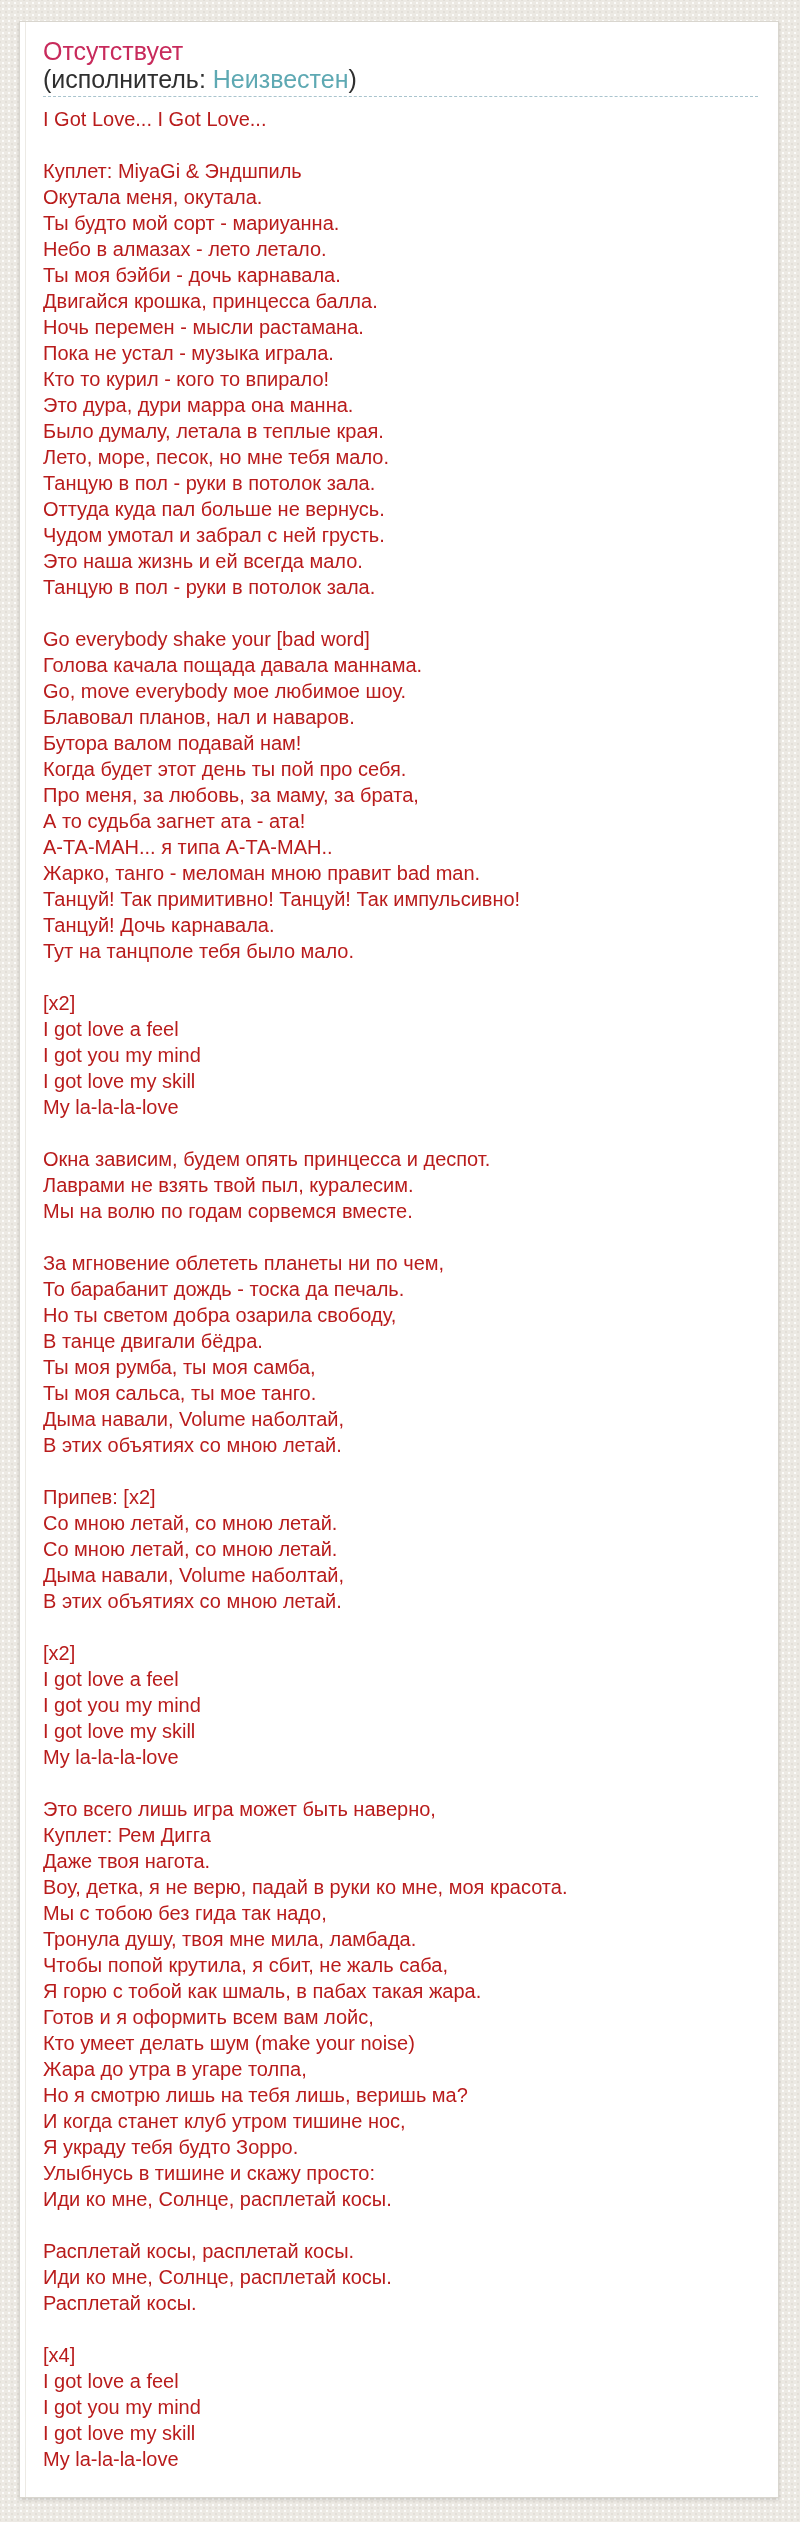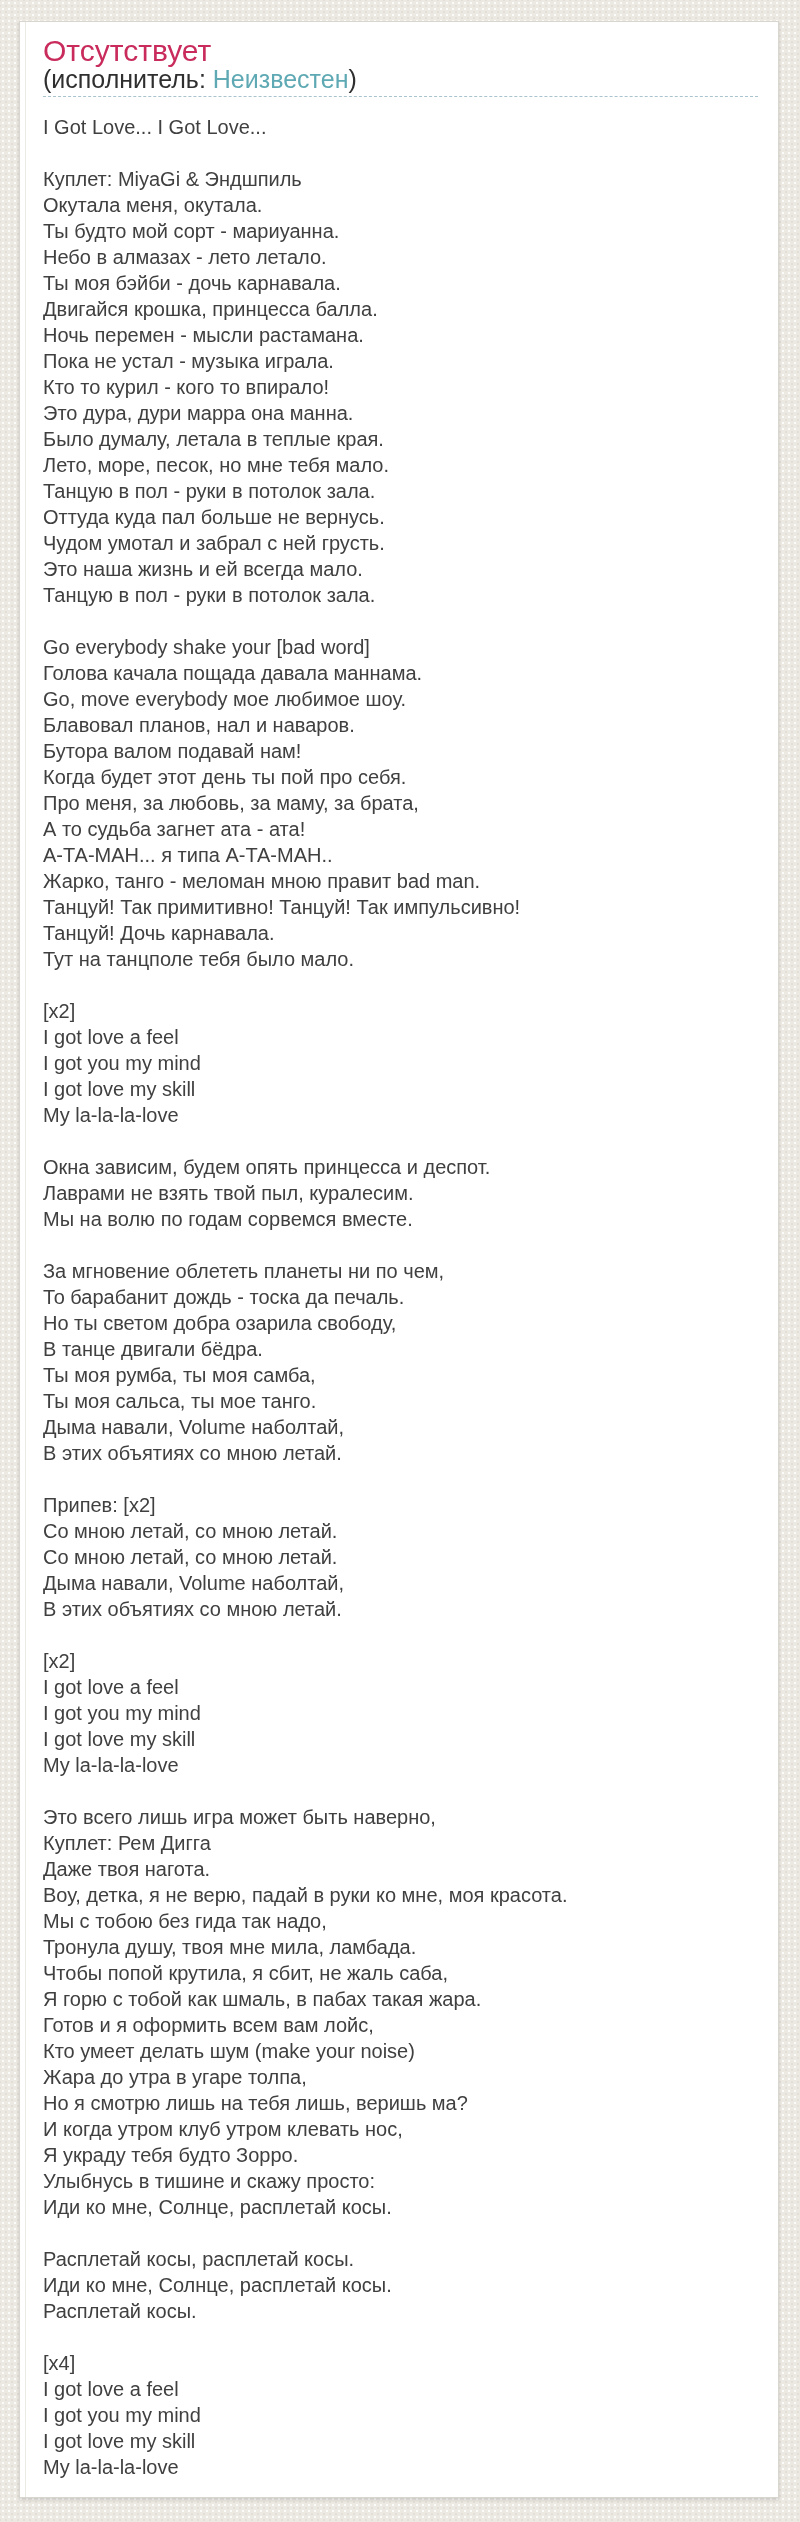--- a/index.html
+++ b/index.html
@@ -41,40 +41,40 @@
   }
   .content {
     padding: 12px 20px 0 23px;
   }
   .header {
     border-bottom: 1px dashed #a9c4ce;
     padding-bottom: 6px;
   }
   h1.song-title {
     margin: 0;
-    font-size: 30px;
+    font-size: 25px;
     line-height: 34px;
     font-weight: 400;
     color: #c82b5c;
     letter-spacing: 0;
   }
   .artist-line {
     font-size: 25px;
     line-height: 22px;
     color: #2f2f2f;
   }
   .artist-line a {
     color: #5ea9b3;
     text-decoration: none;
   }
   .lyrics {
-    margin-top: 17px;
+    margin-top: 9px;
     font-size: 20px;
     line-height: 26px;
-    color: #404040;
+    color: #b91c1c;
     padding-bottom: 20px;
   }
   .line {
     min-height: 26px;
     white-space: pre-wrap;
   }
   .line:empty::before {
     content: "\00a0";
   }
 </style>
@@ -160,21 +160,21 @@
         <div class="line">Даже твоя нагота.</div>
         <div class="line">Воу, детка, я не верю, падай в руки ко мне, моя красота.</div>
         <div class="line">Мы с тобою без гида так надо,</div>
         <div class="line">Тронула душу, твоя мне мила, ламбада.</div>
         <div class="line">Чтобы попой крутила, я сбит, не жаль саба,</div>
         <div class="line">Я горю с тобой как шмаль, в пабах такая жара.</div>
         <div class="line">Готов и я оформить всем вам лойс,</div>
         <div class="line">Кто умеет делать шум (make your noise)</div>
         <div class="line">Жара до утра в угаре толпа,</div>
         <div class="line">Но я смотрю лишь на тебя лишь, веришь ма?</div>
-        <div class="line">И когда утром клуб утром клевать нос,</div>
+        <div class="line">И когда станет клуб утром тишине нос,</div>
         <div class="line">Я украду тебя будто Зорро.</div>
         <div class="line">Улыбнусь в тишине и скажу просто:</div>
         <div class="line">Иди ко мне, Солнце, расплетай косы.</div>
         <div class="line"></div>
         <div class="line">Расплетай косы, расплетай косы.</div>
         <div class="line">Иди ко мне, Солнце, расплетай косы.</div>
         <div class="line">Расплетай косы.</div>
         <div class="line"></div>
         <div class="line">[x4]</div>
         <div class="line">I got love a feel</div>

